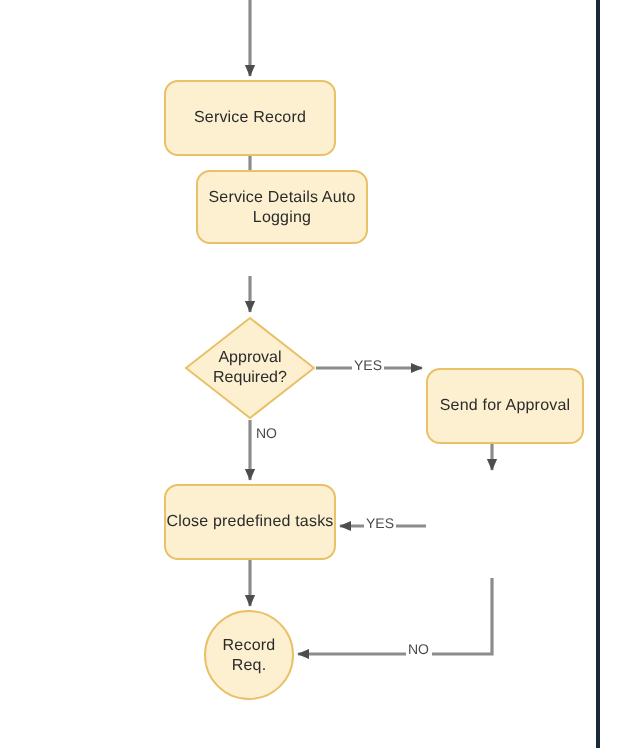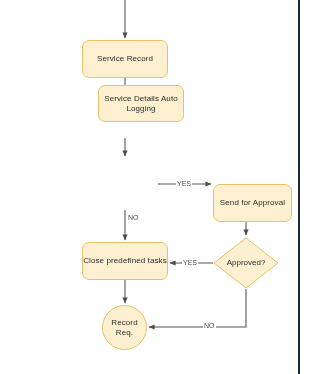--- a/index.html
+++ b/index.html
@@ -127,35 +127,35 @@
   </svg>
 
   <div class="node rect" style="left:82px; top:40px; width:86px; height:38px;">
     <span>Service Record</span>
   </div>
 
   <div class="node rect" style="left:82px; top:85px; width:86px; height:37px;margin-left:16px;">
     <span>Service Details Auto Logging</span>
   </div>
 
+  <div class="diamond-wrap" style="left:92px; top:158px; width:66px; height:52px;">
+    <svg class="diamond-shape" viewBox="0 0 66 52" xmlns="http://www.w3.org/2000/svg">
+      <polygon points="33,1 65,26 33,51 1,26" fill="#fdf0d0" stroke="#e8c168" stroke-width="1"></polygon>
+    </svg>
+    <div class="diamond-label">Approval Required?</div>
+  </div>
 
   <div class="node rect" style="left:213px; top:163px; width:79px; height:38px;margin-top:21px;">
     <span>Send for Approval</span>
   </div>
 
   <div class="node rect" style="left:82px; top:242px; width:86px; height:38px;">
     <span>Close predefined tasks</span>
   </div>
 
-  <div class="diamond-wrap" style="left:213px; top:237px; width:66px; height:52px;">
-    <svg class="diamond-shape" viewBox="0 0 66 52" xmlns="http://www.w3.org/2000/svg">
-      <polygon points="33,1 65,26 33,51 1,26" fill="#fdf0d0" stroke="#e8c168" stroke-width="1"></polygon>
-    </svg>
-    <div class="diamond-label">Approved?</div>
-  </div>
 
   <div class="node circle" style="left:102px; top:305px; width:45px; height:45px;">
     <span>Record Req.</span>
   </div>
 
   <div class="edge-label" style="left:176px; top:180px;">YES</div>
 
   <div class="edge-label" style="left:127px; top:214px;">NO</div>
 
   <div class="edge-label" style="left:182px; top:259px;">YES</div>

